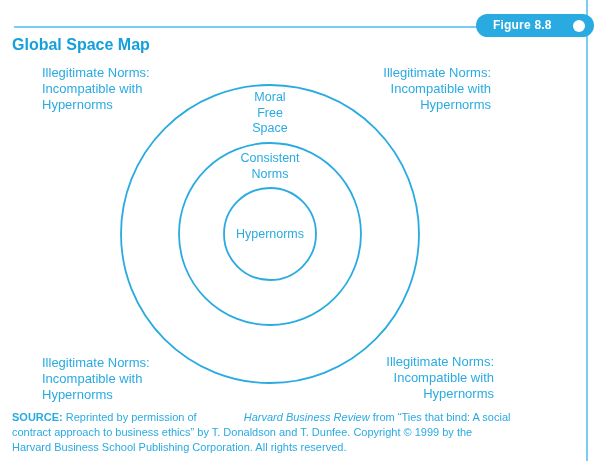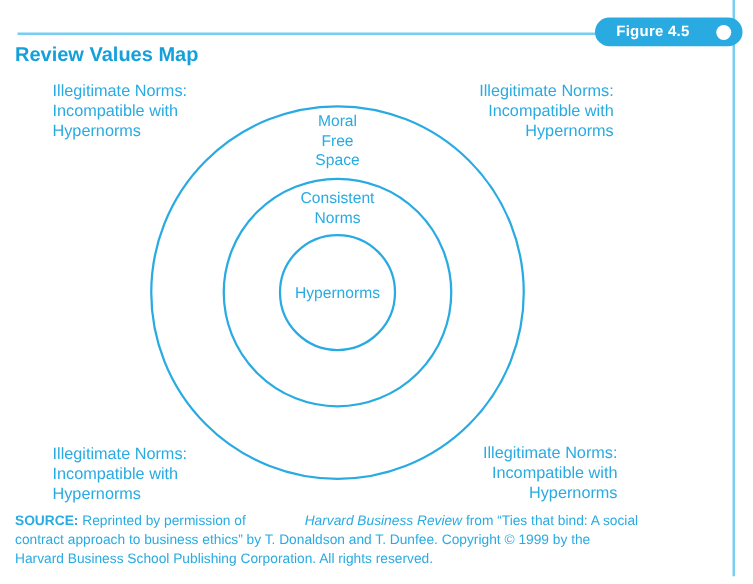--- a/index.html
+++ b/index.html
@@ -93,25 +93,25 @@
 </style>
 </head>
 <body>
 
 <div class="page">
 
   <div class="top-rule"></div>
   <div class="right-rule"></div>
 
   <div class="figure-badge">
-    <span class="badge-label">Figure 4.5</span>
+    <span class="badge-label">Figure 8.8</span>
     <span class="badge-dot"></span>
   </div>
 
-  <h1 class="title">Review Values Map</h1>
+  <h1 class="title">Global Space Map</h1>
 
   <div class="corner-label tl">Illegitimate Norms:
 Incompatible with
 Hypernorms</div>
   <div class="corner-label tr">Illegitimate Norms:
 Incompatible with
 Hypernorms</div>
   <div class="corner-label bl">Illegitimate Norms:
 Incompatible with
 Hypernorms</div>

